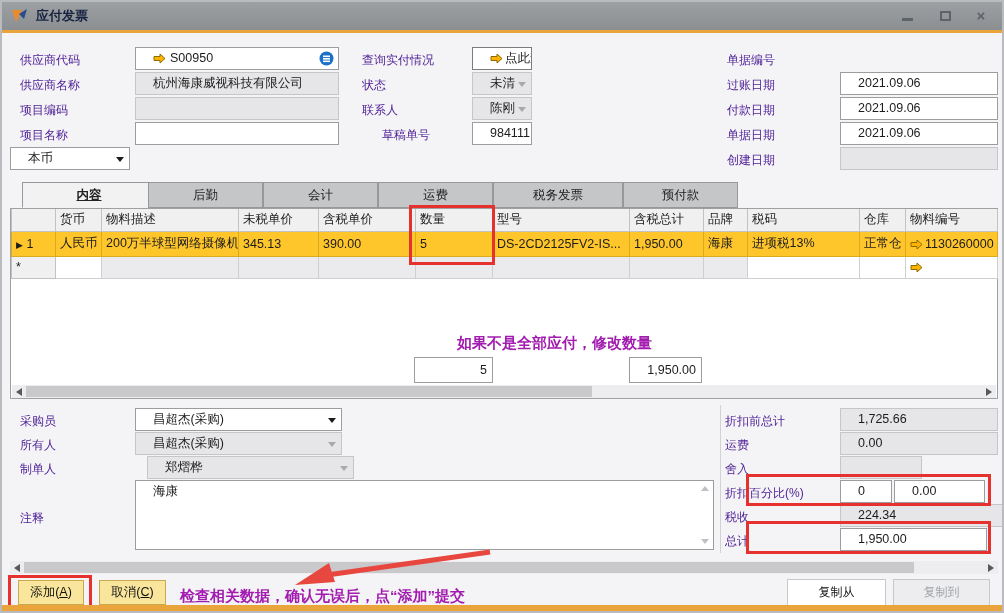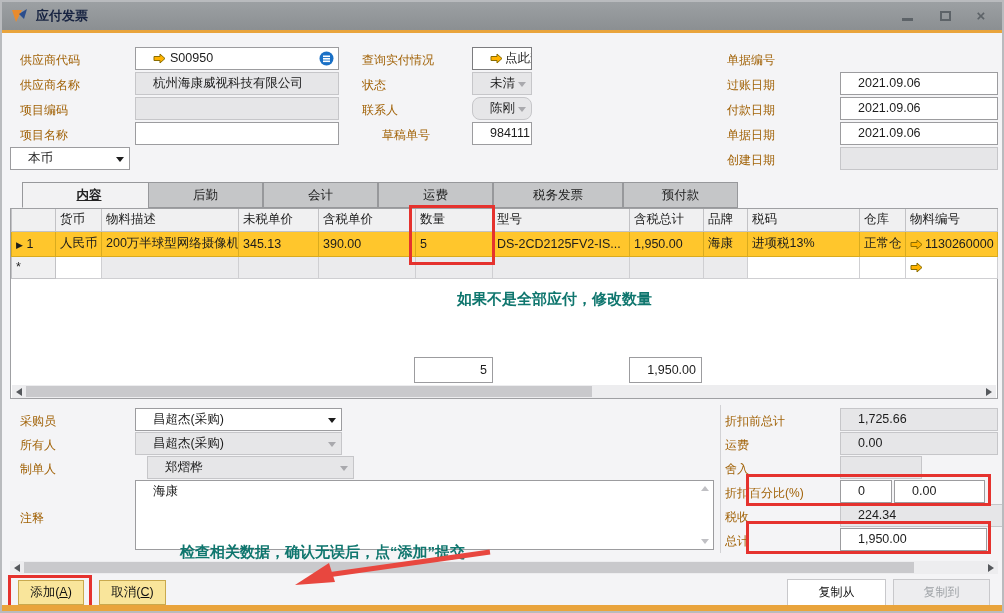--- a/index.html
+++ b/index.html
@@ -7,21 +7,21 @@
   body { font-family:"Liberation Sans","DejaVu Sans",sans-serif; font-size:12px; color:#1c1c1c; }
   #win { position:relative; width:1004px; height:613px; background:#f4f4f6; border:2px solid #b9bbbe; overflow:hidden; }
 
   
   .titlebar { position:absolute; left:0; top:0; width:1000px; height:28px; background:linear-gradient(#9ca0a3,#8b8f92); display:flex; align-items:center; }
   .titlebar .title { font-weight:bold; font-size:13px; color:#172341; margin-left:6px; }
   .goldbar-top { position:absolute; left:0; top:28px; width:1000px; height:3px; background:#e9a43c; }
   .goldbar-bottom { position:absolute; left:0; bottom:0; width:1000px; height:6px; background:#e9a43c; }
   .winbtn { position:absolute; top:4px; width:26px; height:20px; color:#5d6368; font-size:15px; font-weight:bold; text-align:center; line-height:20px; cursor:default; }
 
-  .lbl { position:absolute; color:#a16207; white-space:nowrap; }
+  .lbl { position:absolute; color:#4c1d95; white-space:nowrap; }
   .field { position:absolute; height:23px; background:#fff; border:1px solid #9c9c9f; line-height:21px; padding:0 17px; white-space:nowrap; overflow:hidden; font-size:12.5px; }
   .field.gray { background:#e6e6e8; border-color:#c6c6c9; }
   .num { text-align:left; }
   .combo-arrow { position:absolute; right:5px; top:9px; width:0; height:0; border-left:4px solid transparent; border-right:4px solid transparent; border-top:5px solid #1c1c1c; }
   .combo-arrow.dim { border-top-color:#a9a9ad; }
 
   
   .tab { position:absolute; top:180px; height:26px; background:#c5c6c8; border:1px solid #97989b; text-align:center; line-height:24px; font-size:12.5px; color:#222; }
   .tab.active { background:#f2f2f3; border-bottom-color:#f2f2f3; font-weight:bold; }
 
@@ -40,21 +40,21 @@
   
   .hscroll { position:absolute; height:13px; background:#ededef; }
   .hthumb { position:absolute; top:1px; height:11px; background:#c9c9cc; }
   .sb-arrow-left { position:absolute; top:3px; width:0; height:0; border-top:4px solid transparent; border-bottom:4px solid transparent; border-right:6px solid #55585c; }
   .sb-arrow-right { position:absolute; top:3px; width:0; height:0; border-top:4px solid transparent; border-bottom:4px solid transparent; border-left:6px solid #55585c; }
   .vsb-arrow-up { position:absolute; width:0; height:0; border-left:4px solid transparent; border-right:4px solid transparent; border-bottom:5px solid #c0c0c4; }
   .vsb-arrow-down { position:absolute; width:0; height:0; border-left:4px solid transparent; border-right:4px solid transparent; border-top:5px solid #c0c0c4; }
 
   
   .redbox { position:absolute; border:3px solid #e5322e; pointer-events:none; }
-  .rednote { position:absolute; color:#0f766e; font-size:15px; font-weight:600; white-space:nowrap; }
+  .rednote { position:absolute; color:#a21caf; font-size:15px; font-weight:600; white-space:nowrap;margin-top:44px; }
 
   
   .ybtn { position:absolute; height:25px; background:#f9e59b; border:1px solid #c9a94e; text-align:center; line-height:23px; font-size:12.5px; color:#111; }
   .wbtn { position:absolute; height:42px; background:#fff; border:1px solid #c8c8cb; text-align:center; line-height:24px; font-size:12px; color:#111; }
   .wbtn.disabled { background:#ededef; color:#9fa3a7; }
   .u { text-decoration:underline; }
 
   .vline { position:absolute; width:1px; background:#d2d2d5; }
   .icon-inline { display:inline-block; vertical-align:middle; }
 </style>
@@ -109,21 +109,21 @@
       </svg><span>点此查</span>
   </div>
 
   <div class="lbl" style="left:360px; top:75px;">状态</div>
   <div class="field gray" style="left:470px; top:70px; width:60px;">
     <span>未清</span>
     <span class="combo-arrow dim"></span>
   </div>
 
   <div class="lbl" style="left:360px; top:100px;">联系人</div>
-  <div class="field gray" style="left:470px; top:95px; width:60px;border-radius:8px;">
+  <div class="field gray" style="left:470px; top:95px; width:60px;">
     <span>陈刚</span>
     <span class="combo-arrow dim"></span>
   </div>
 
   <div class="lbl" style="left:380px; top:125px;text-align:right;">草稿单号</div>
   <div class="field" style="left:470px; top:120px; width:60px;"><span>984111</span></div>
 
   <div class="lbl" style="left:725px; top:50px;">单据编号</div>
 
   <div class="lbl" style="left:725px; top:75px;">过账日期</div>

